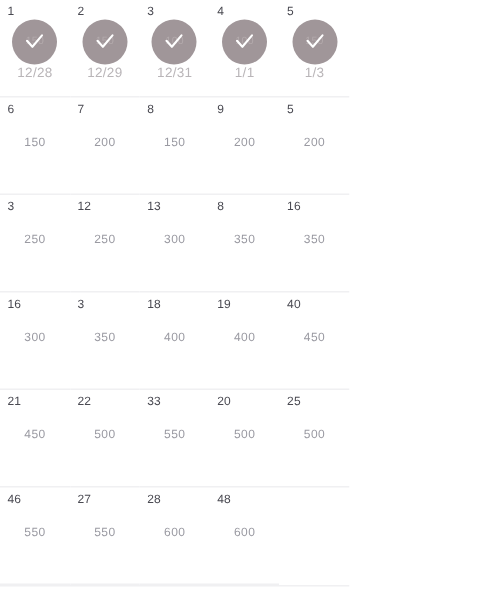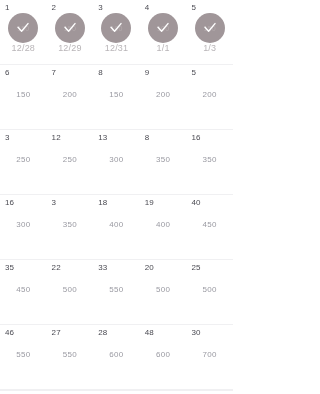--- a/index.html
+++ b/index.html
@@ -216,21 +216,21 @@
     </div>
     <div class="day-cell">
       <span class="day-number">19</span>
       <span class="value-label">400</span>
     </div>
     <div class="day-cell">
       <span class="day-number">40</span>
       <span class="value-label">450</span>
     </div>
     <div class="day-cell">
-      <span class="day-number">35</span>
+      <span class="day-number">21</span>
       <span class="value-label">450</span>
     </div>
     <div class="day-cell">
       <span class="day-number">22</span>
       <span class="value-label">500</span>
     </div>
     <div class="day-cell">
       <span class="day-number">33</span>
       <span class="value-label">550</span>
     </div>
@@ -251,18 +251,14 @@
       <span class="value-label">550</span>
     </div>
     <div class="day-cell">
       <span class="day-number">28</span>
       <span class="value-label">600</span>
     </div>
     <div class="day-cell">
       <span class="day-number">48</span>
       <span class="value-label">600</span>
     </div>
-    <div class="day-cell">
-      <span class="day-number">30</span>
-      <span class="value-label">700</span>
-    </div>
   </div>
 <div class="bottom-rule"></div>
 
 </body></html>

